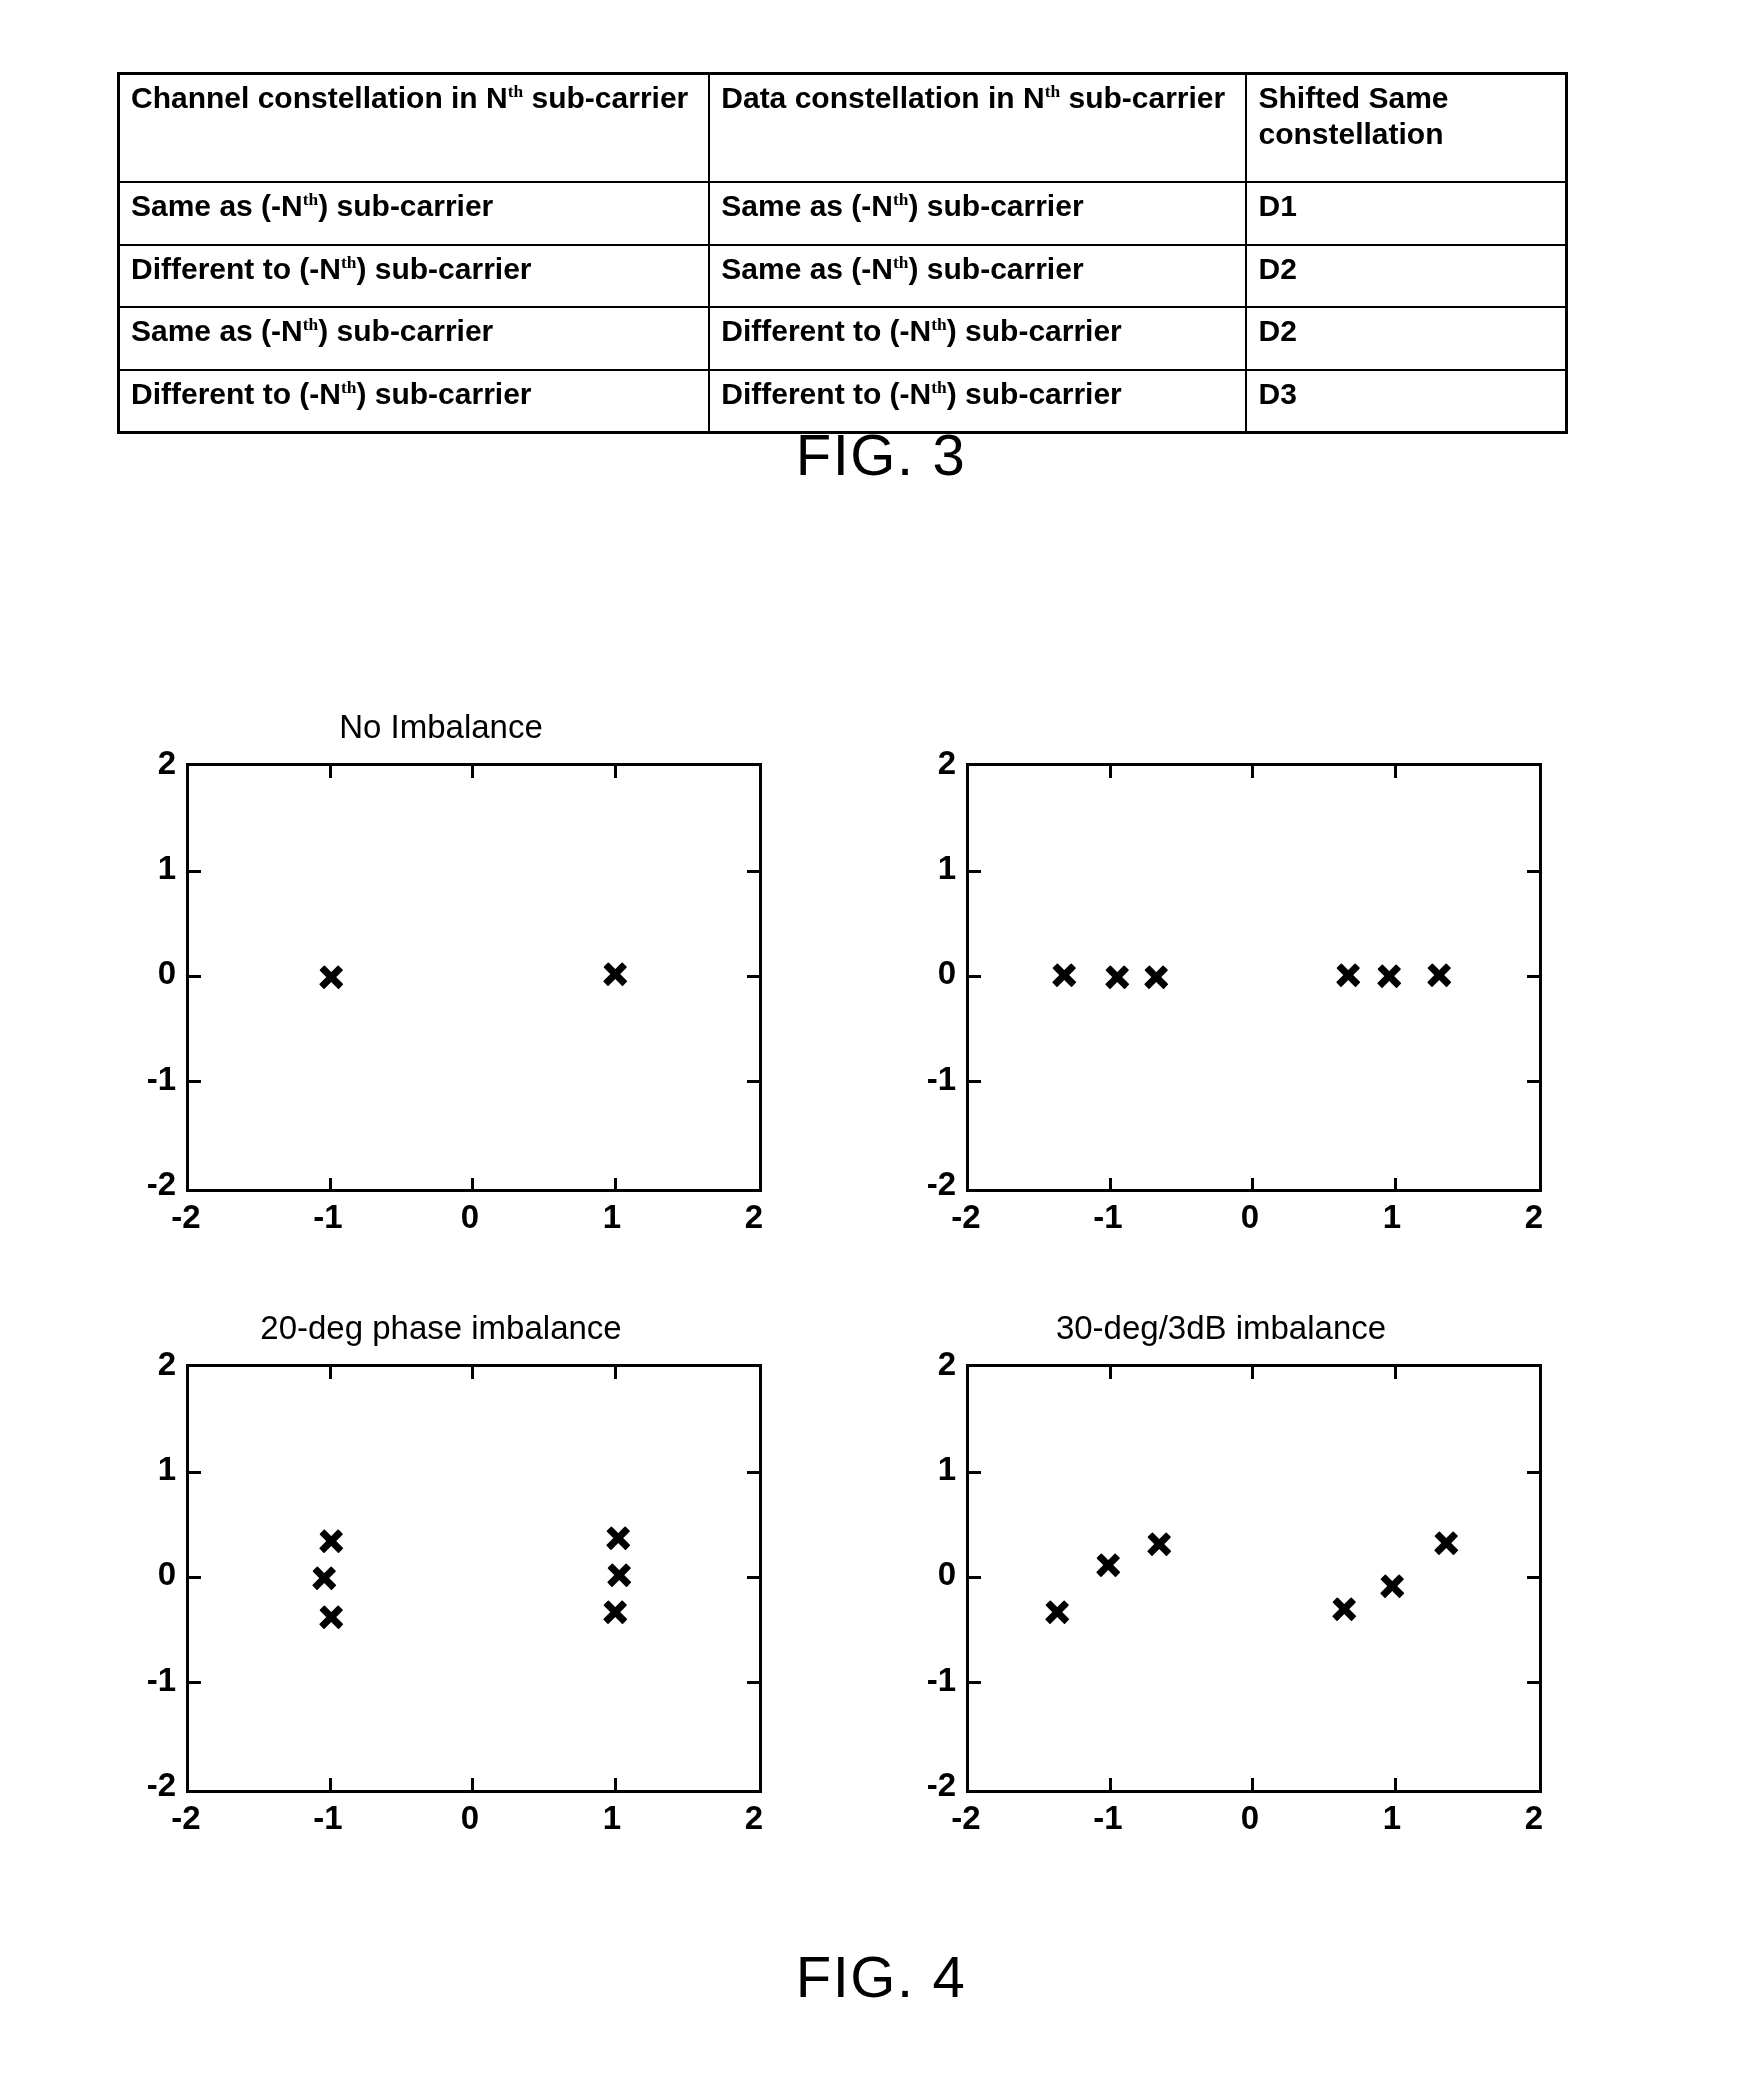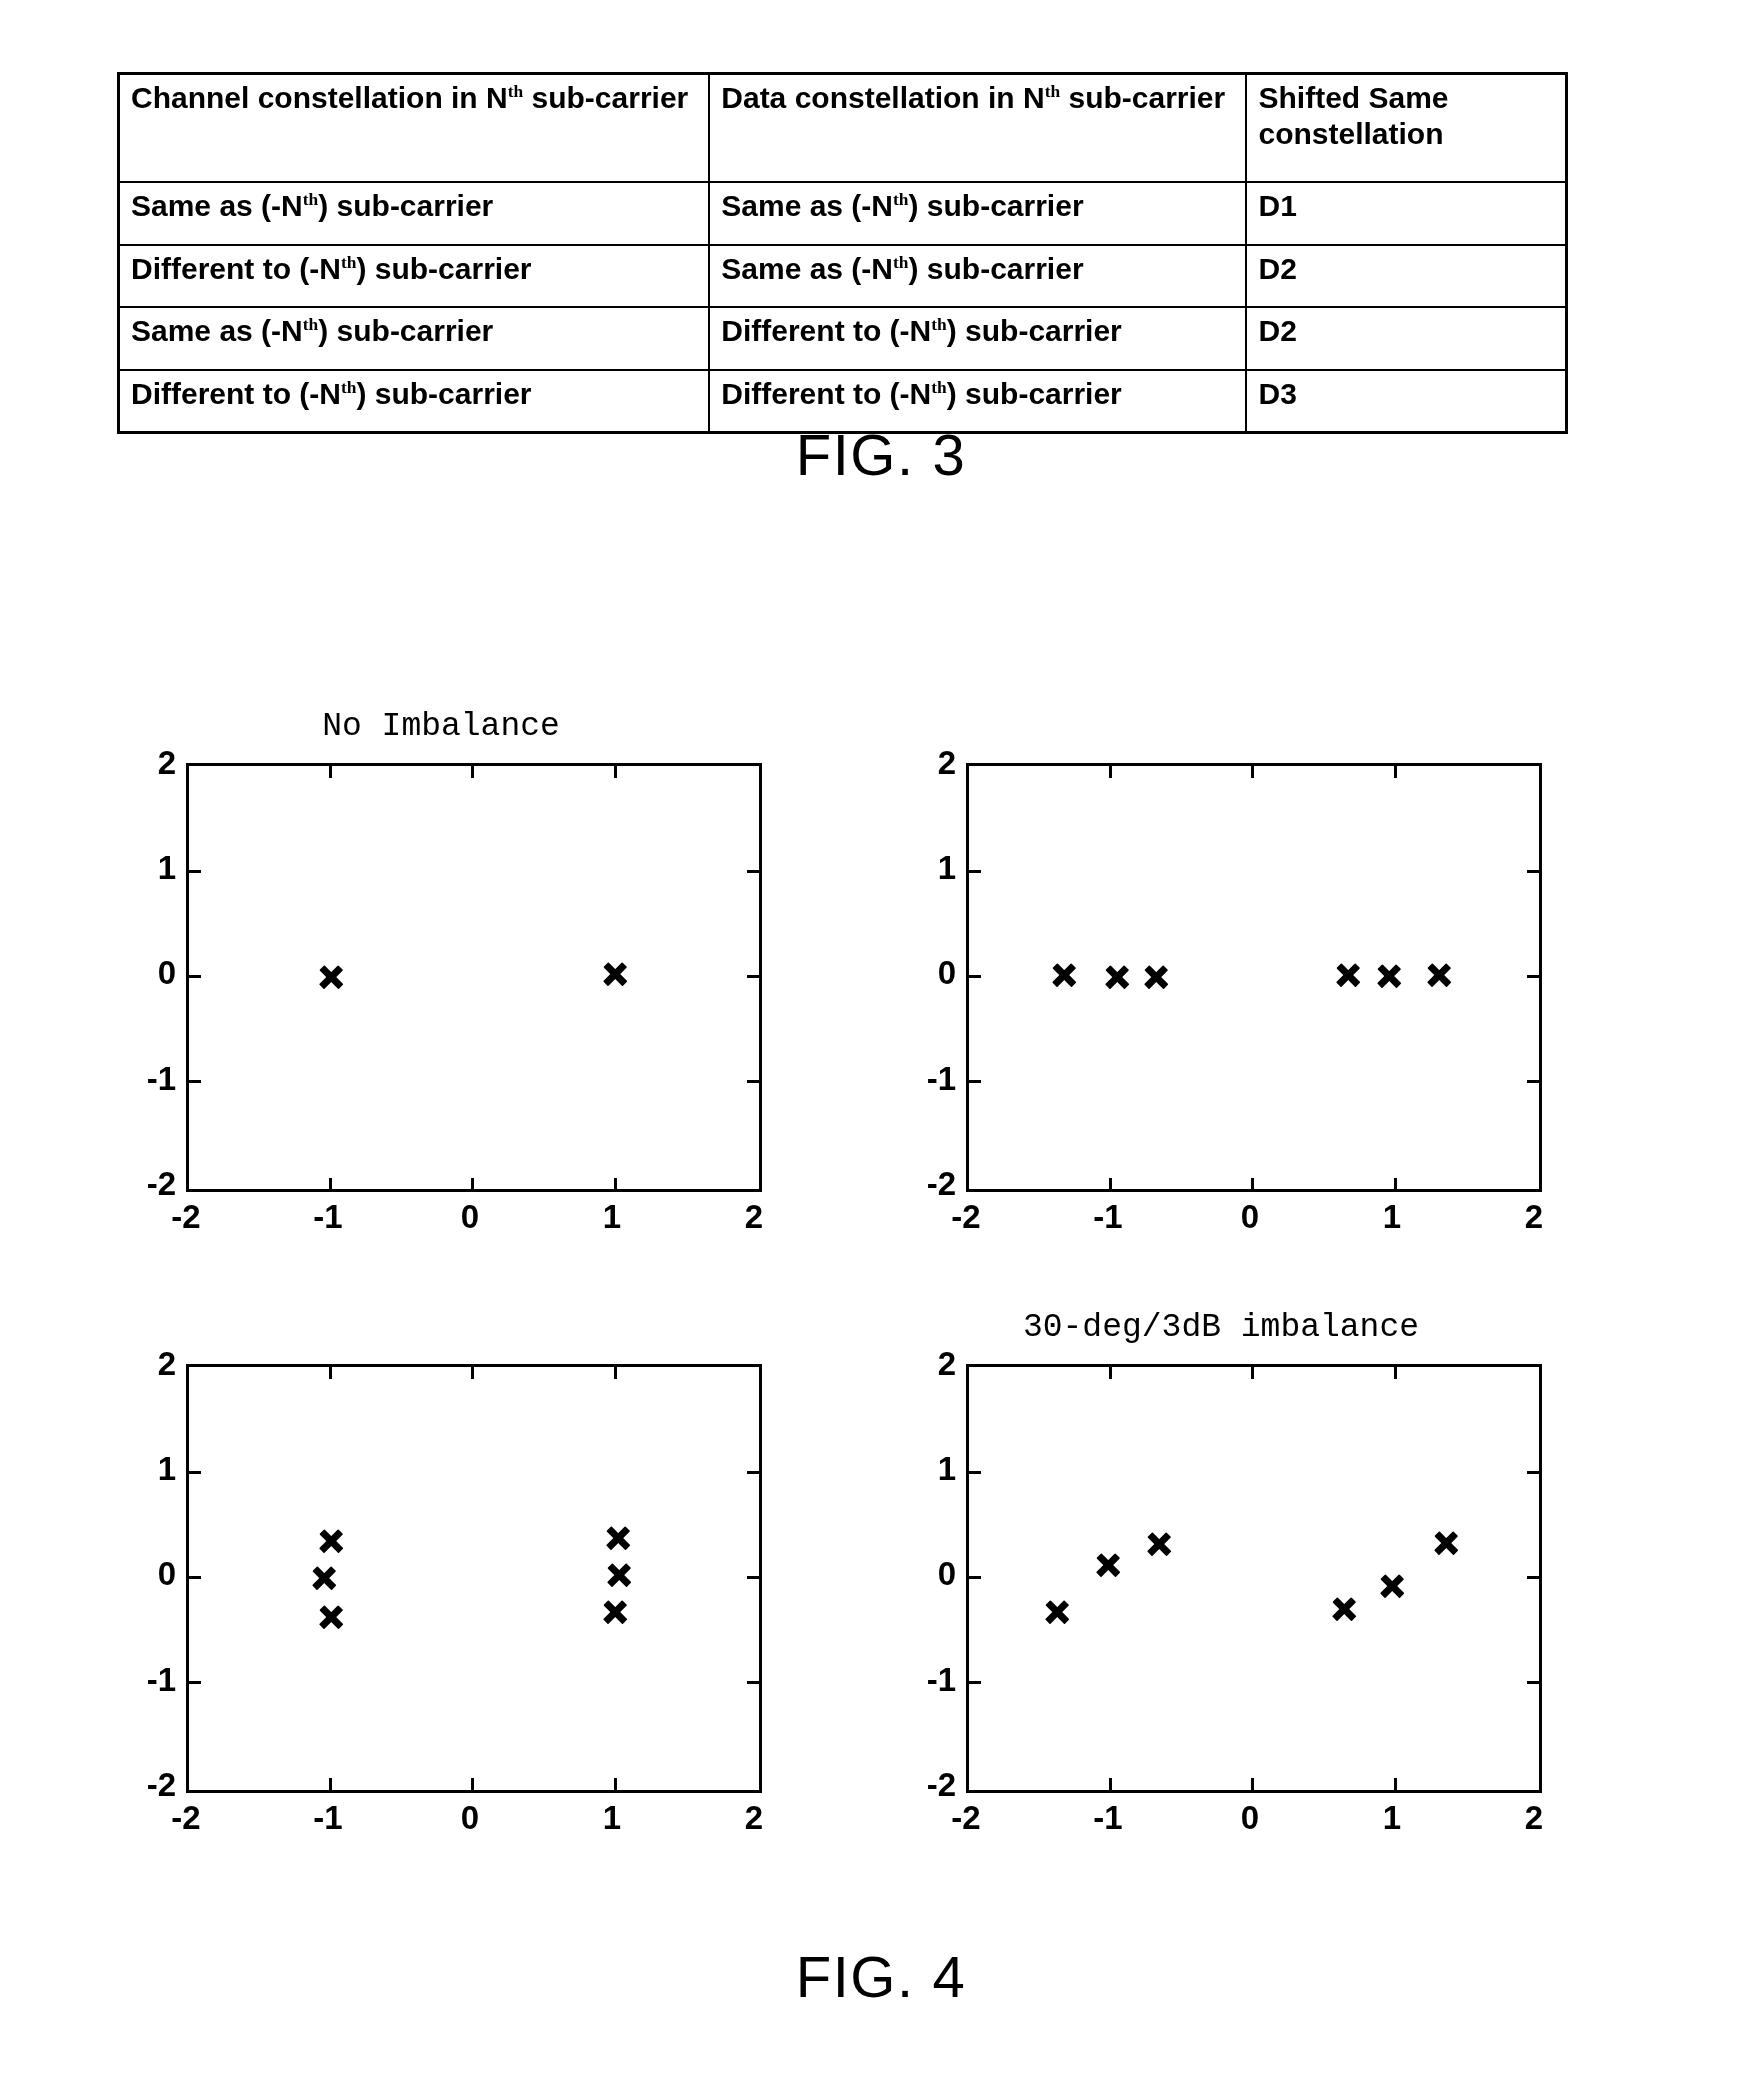--- a/index.html
+++ b/index.html
@@ -88,21 +88,21 @@
   #subplot-3 { left: 897px; top: 624px; }
 
   .sp-title {
     position: absolute;
     top: 14px;
     left: 0;
     width: 648px;
     text-align: center;
     font-size: 33px;
     font-weight: normal;
-    font-family: Liberation Mono, monospace;
+    font-family: Liberation Sans, sans-serif;
     white-space: nowrap;
   }
 
   
   .axes {
     position: absolute;
     left: 69px;
     top: 69px;
     width: 576px;
     height: 429px;
@@ -285,20 +285,21 @@
         <span>0</span>
       </div>
       <div class="tlabel ylab" style="top: 174px;">
         <span>1</span>
       </div>
       <div class="tlabel ylab" style="top: 69px;">
         <span>2</span>
       </div>
     </div>
   <div class="subplot" id="subplot-2">
+    <div class="sp-title">20-deg phase imbalance</div>
     <div class="axes">
         <div class="tick x-bot" style="left: 140px;"></div>
         <div class="tick x-top" style="left: 140px;"></div>
         <div class="tick x-bot" style="left: 282px;"></div>
         <div class="tick x-top" style="left: 282px;"></div>
         <div class="tick x-bot" style="left: 425px;"></div>
         <div class="tick x-top" style="left: 425px;"></div>
         <div class="tick y-left" style="top: 314px;"></div>
         <div class="tick y-right" style="top: 314px;"></div>
         <div class="tick y-left" style="top: 209px;"></div>

